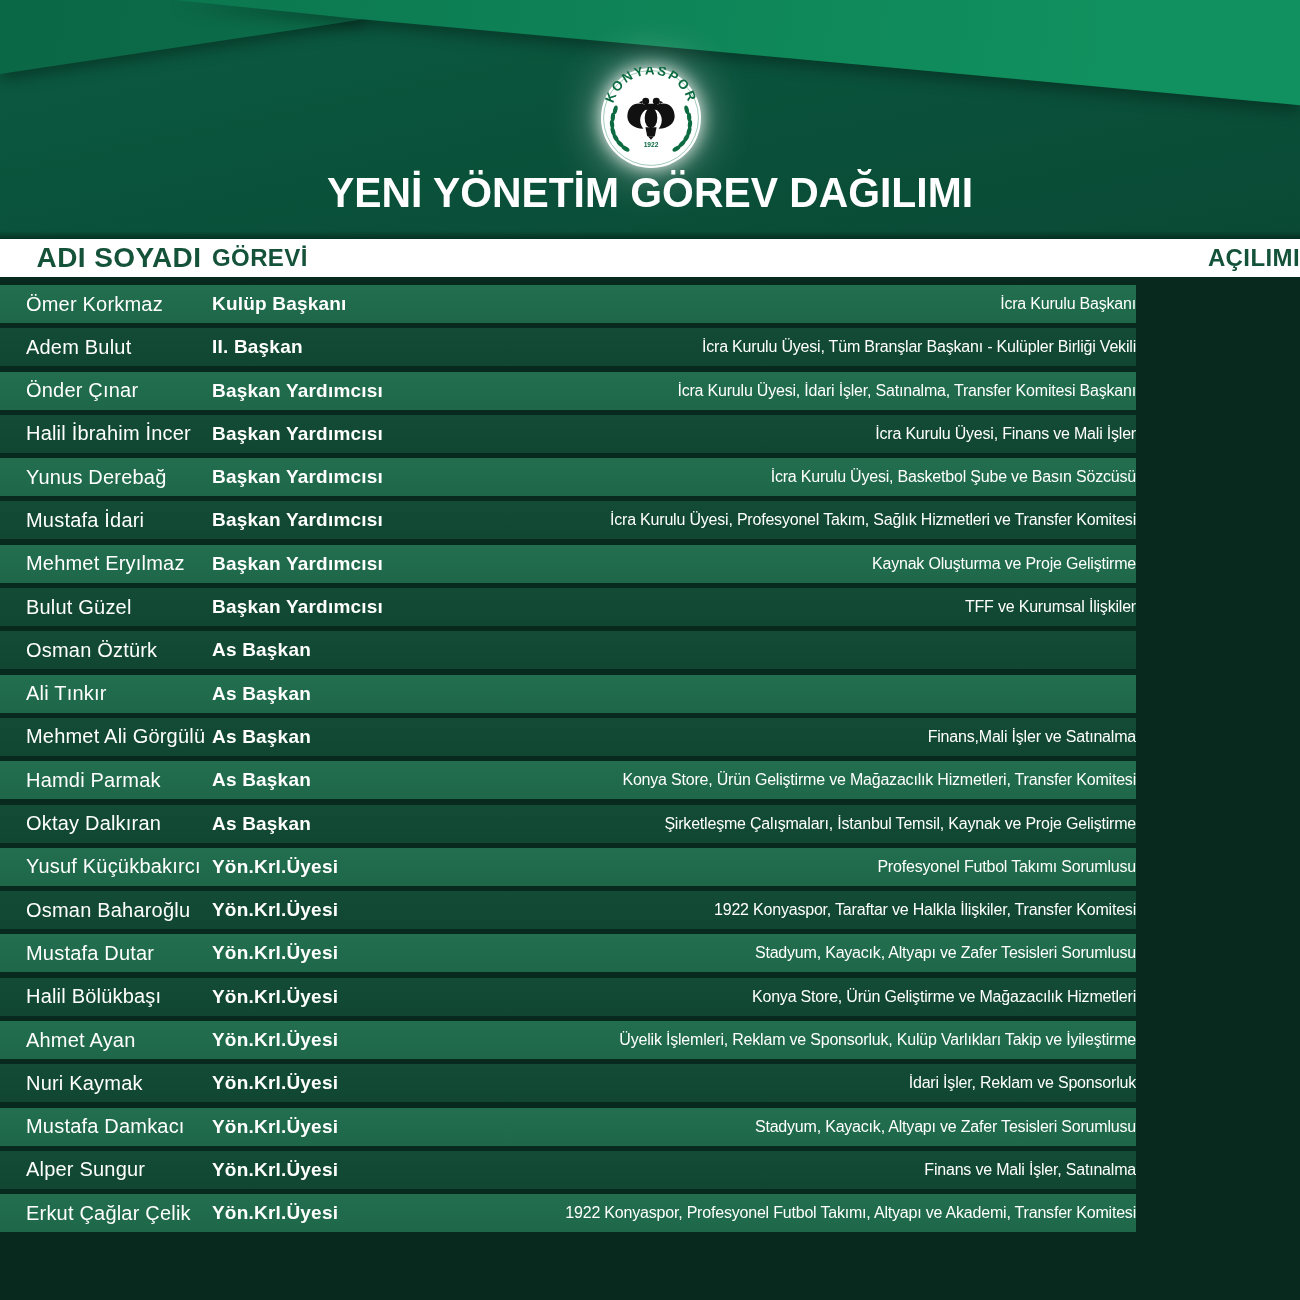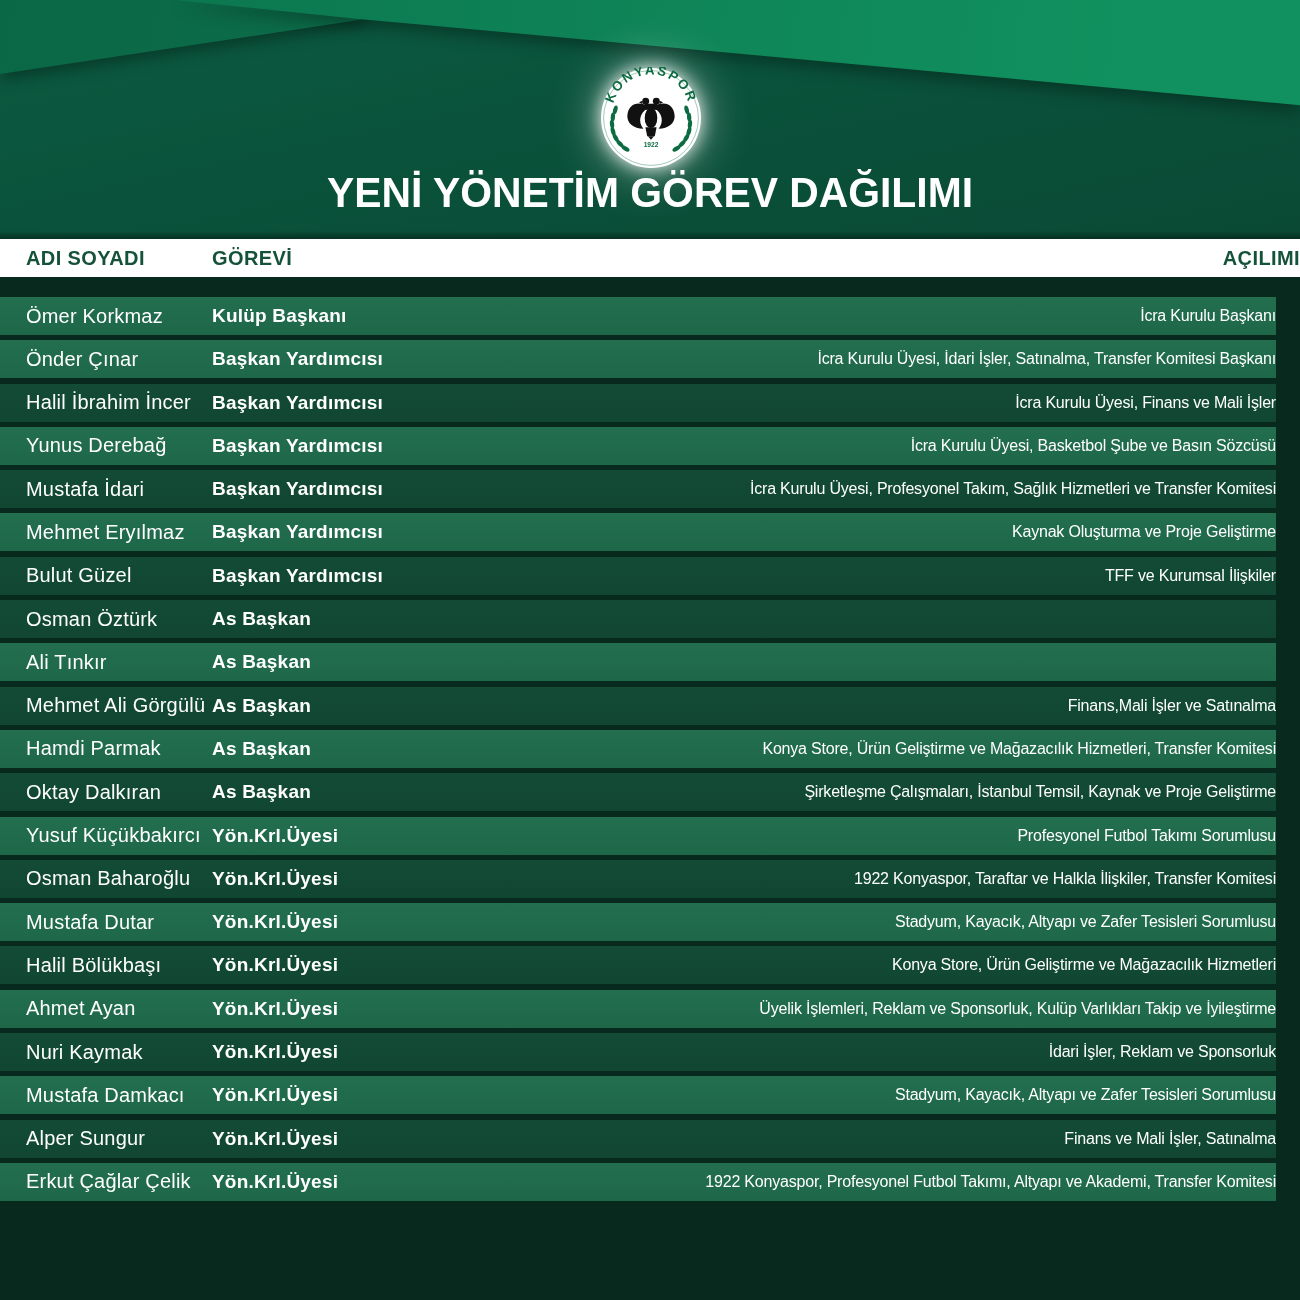--- a/index.html
+++ b/index.html
@@ -33,39 +33,39 @@
   .title{
     position:absolute;left:0;top:168px;width:100%;margin:0;text-align:center;
     color:#FFFFFF;font-size:43px;font-weight:bold;letter-spacing:0;
     transform:scaleX(.95);
   }
   
   .thead{
     position:absolute;left:0;top:239px;width:1300px;height:38px;background:#FFFFFF;
     display:flex;align-items:center;
   }
-  .thead span{color:#15523A;font-weight:bold;font-size:20px;letter-spacing:.4px;}
+  .thead span{color:#15523A;font-weight:bold;font-size:24px;letter-spacing:.4px;}
   
   .tbody{
-    position:absolute;left:0;top:277px;width:1276px;height:1023px;
-    background:#08291D;padding-top:20px;box-sizing:border-box;
+    position:absolute;left:0;top:277px;width:1136px;height:1023px;
+    background:#08291D;padding-top:8px;box-sizing:border-box;
   }
   .trow{
     height:38px;margin-bottom:5.3px;display:flex;align-items:center;
     color:#FFFFFF;white-space:nowrap;overflow:hidden;
   }
   .trow.light{background:linear-gradient(#226E4E,#1E6849);}
   .trow.dark{background:linear-gradient(#134B36,#114732);}
   .c1{padding-left:26px;width:186px;flex:0 0 auto;box-sizing:content-box;}
   .c2{width:186px;flex:0 0 auto;}
   .c3{flex:1 1 auto;text-align:right;}
   .trow .c1{font-size:20px;letter-spacing:.2px;}
   .trow .c2{font-size:19px;font-weight:bold;letter-spacing:.2px;}
   .trow .c3{font-size:16px;letter-spacing:-0.2px;}
-  .thead .c1{font-size:20px;}
+  .thead .c1{font-size:28px;text-align:center;}
   .thead .c3{padding-left:6px;}
 </style>
 </head>
 <body>
 
 <div class="stage">
 
   <div class="hero">
     <div class="sheet-shadow">
         <div class="wedge"></div>
@@ -131,20 +131,25 @@
     <span class="c3">AÇILIMI</span>
   </div>
 
   <div class="tbody" id="rows">
     <div class="trow light">
       <span class="c1">Ömer Korkmaz</span>
       <span class="c2">Kulüp Başkanı</span>
       <span class="c3">İcra Kurulu Başkanı</span>
     </div>
 
+    <div class="trow dark">
+      <span class="c1">Adem Bulut</span>
+      <span class="c2">II. Başkan</span>
+      <span class="c3">İcra Kurulu Üyesi, Tüm Branşlar Başkanı - Kulüpler Birliği Vekili</span>
+    </div>
 
     <div class="trow light">
       <span class="c1">Önder Çınar</span>
       <span class="c2">Başkan Yardımcısı</span>
       <span class="c3">İcra Kurulu Üyesi, İdari İşler, Satınalma, Transfer Komitesi Başkanı</span>
     </div>
 
     <div class="trow dark">
       <span class="c1">Halil İbrahim İncer</span>
       <span class="c2">Başkan Yardımcısı</span>

